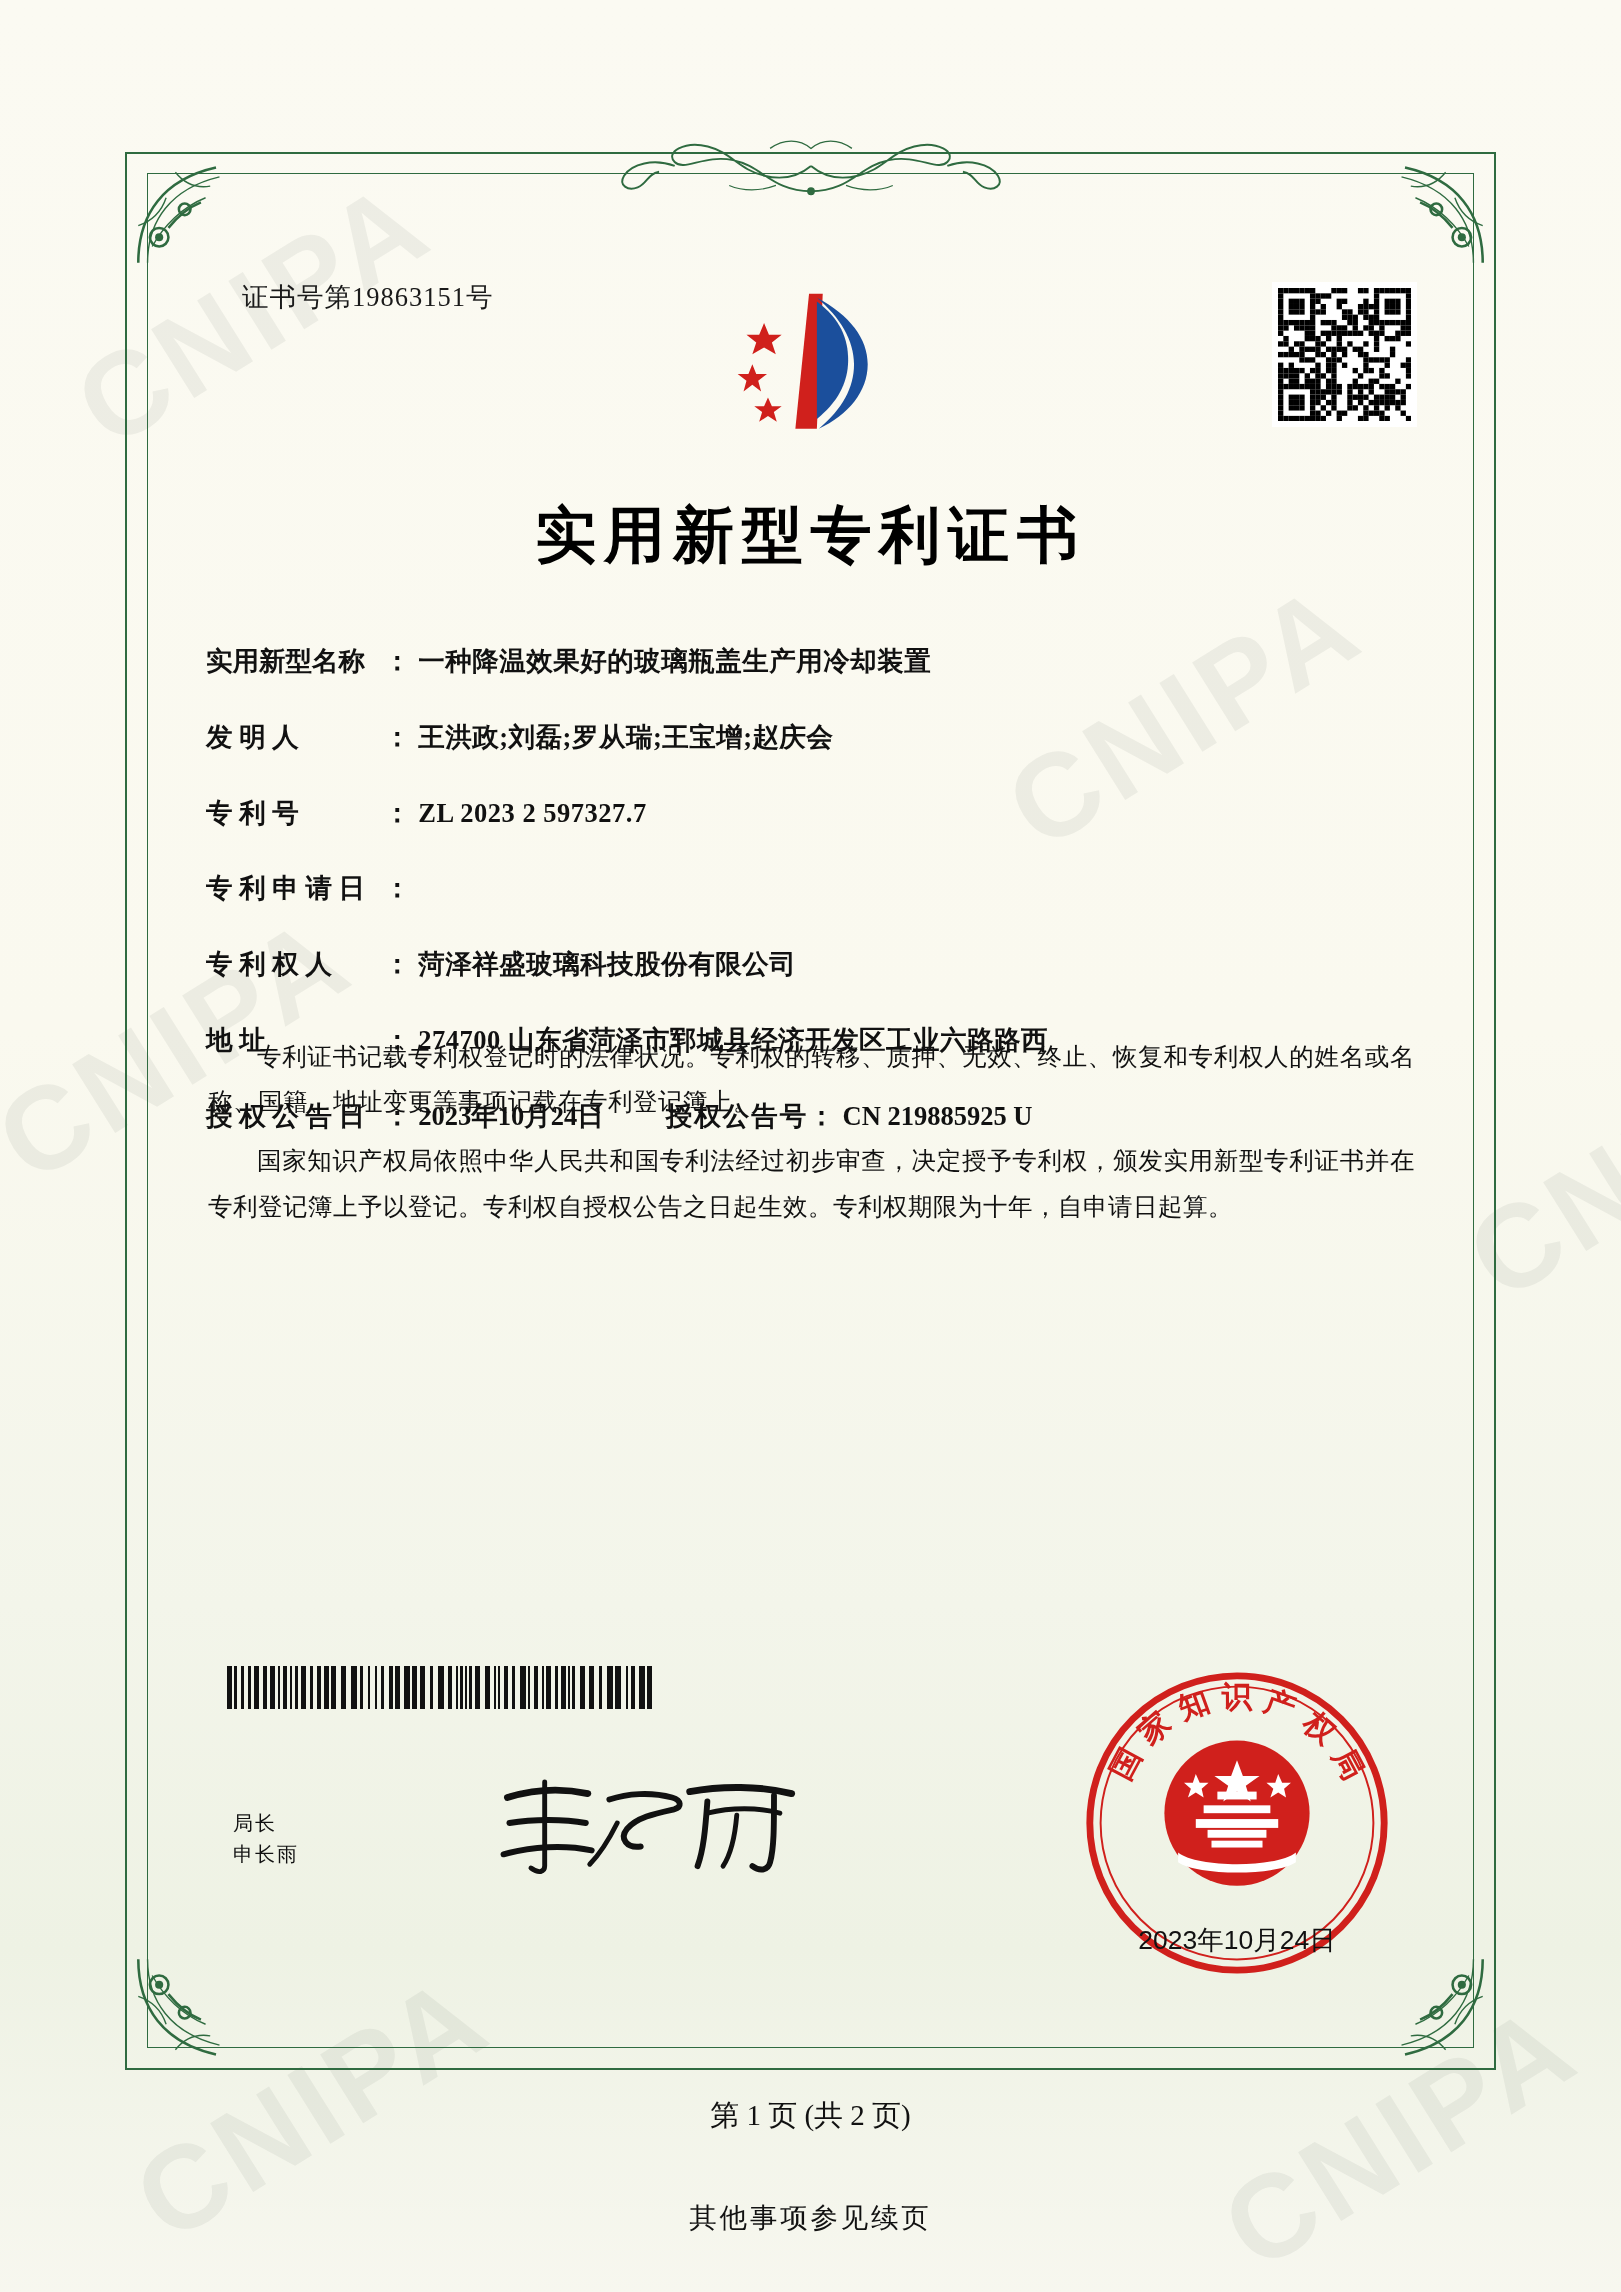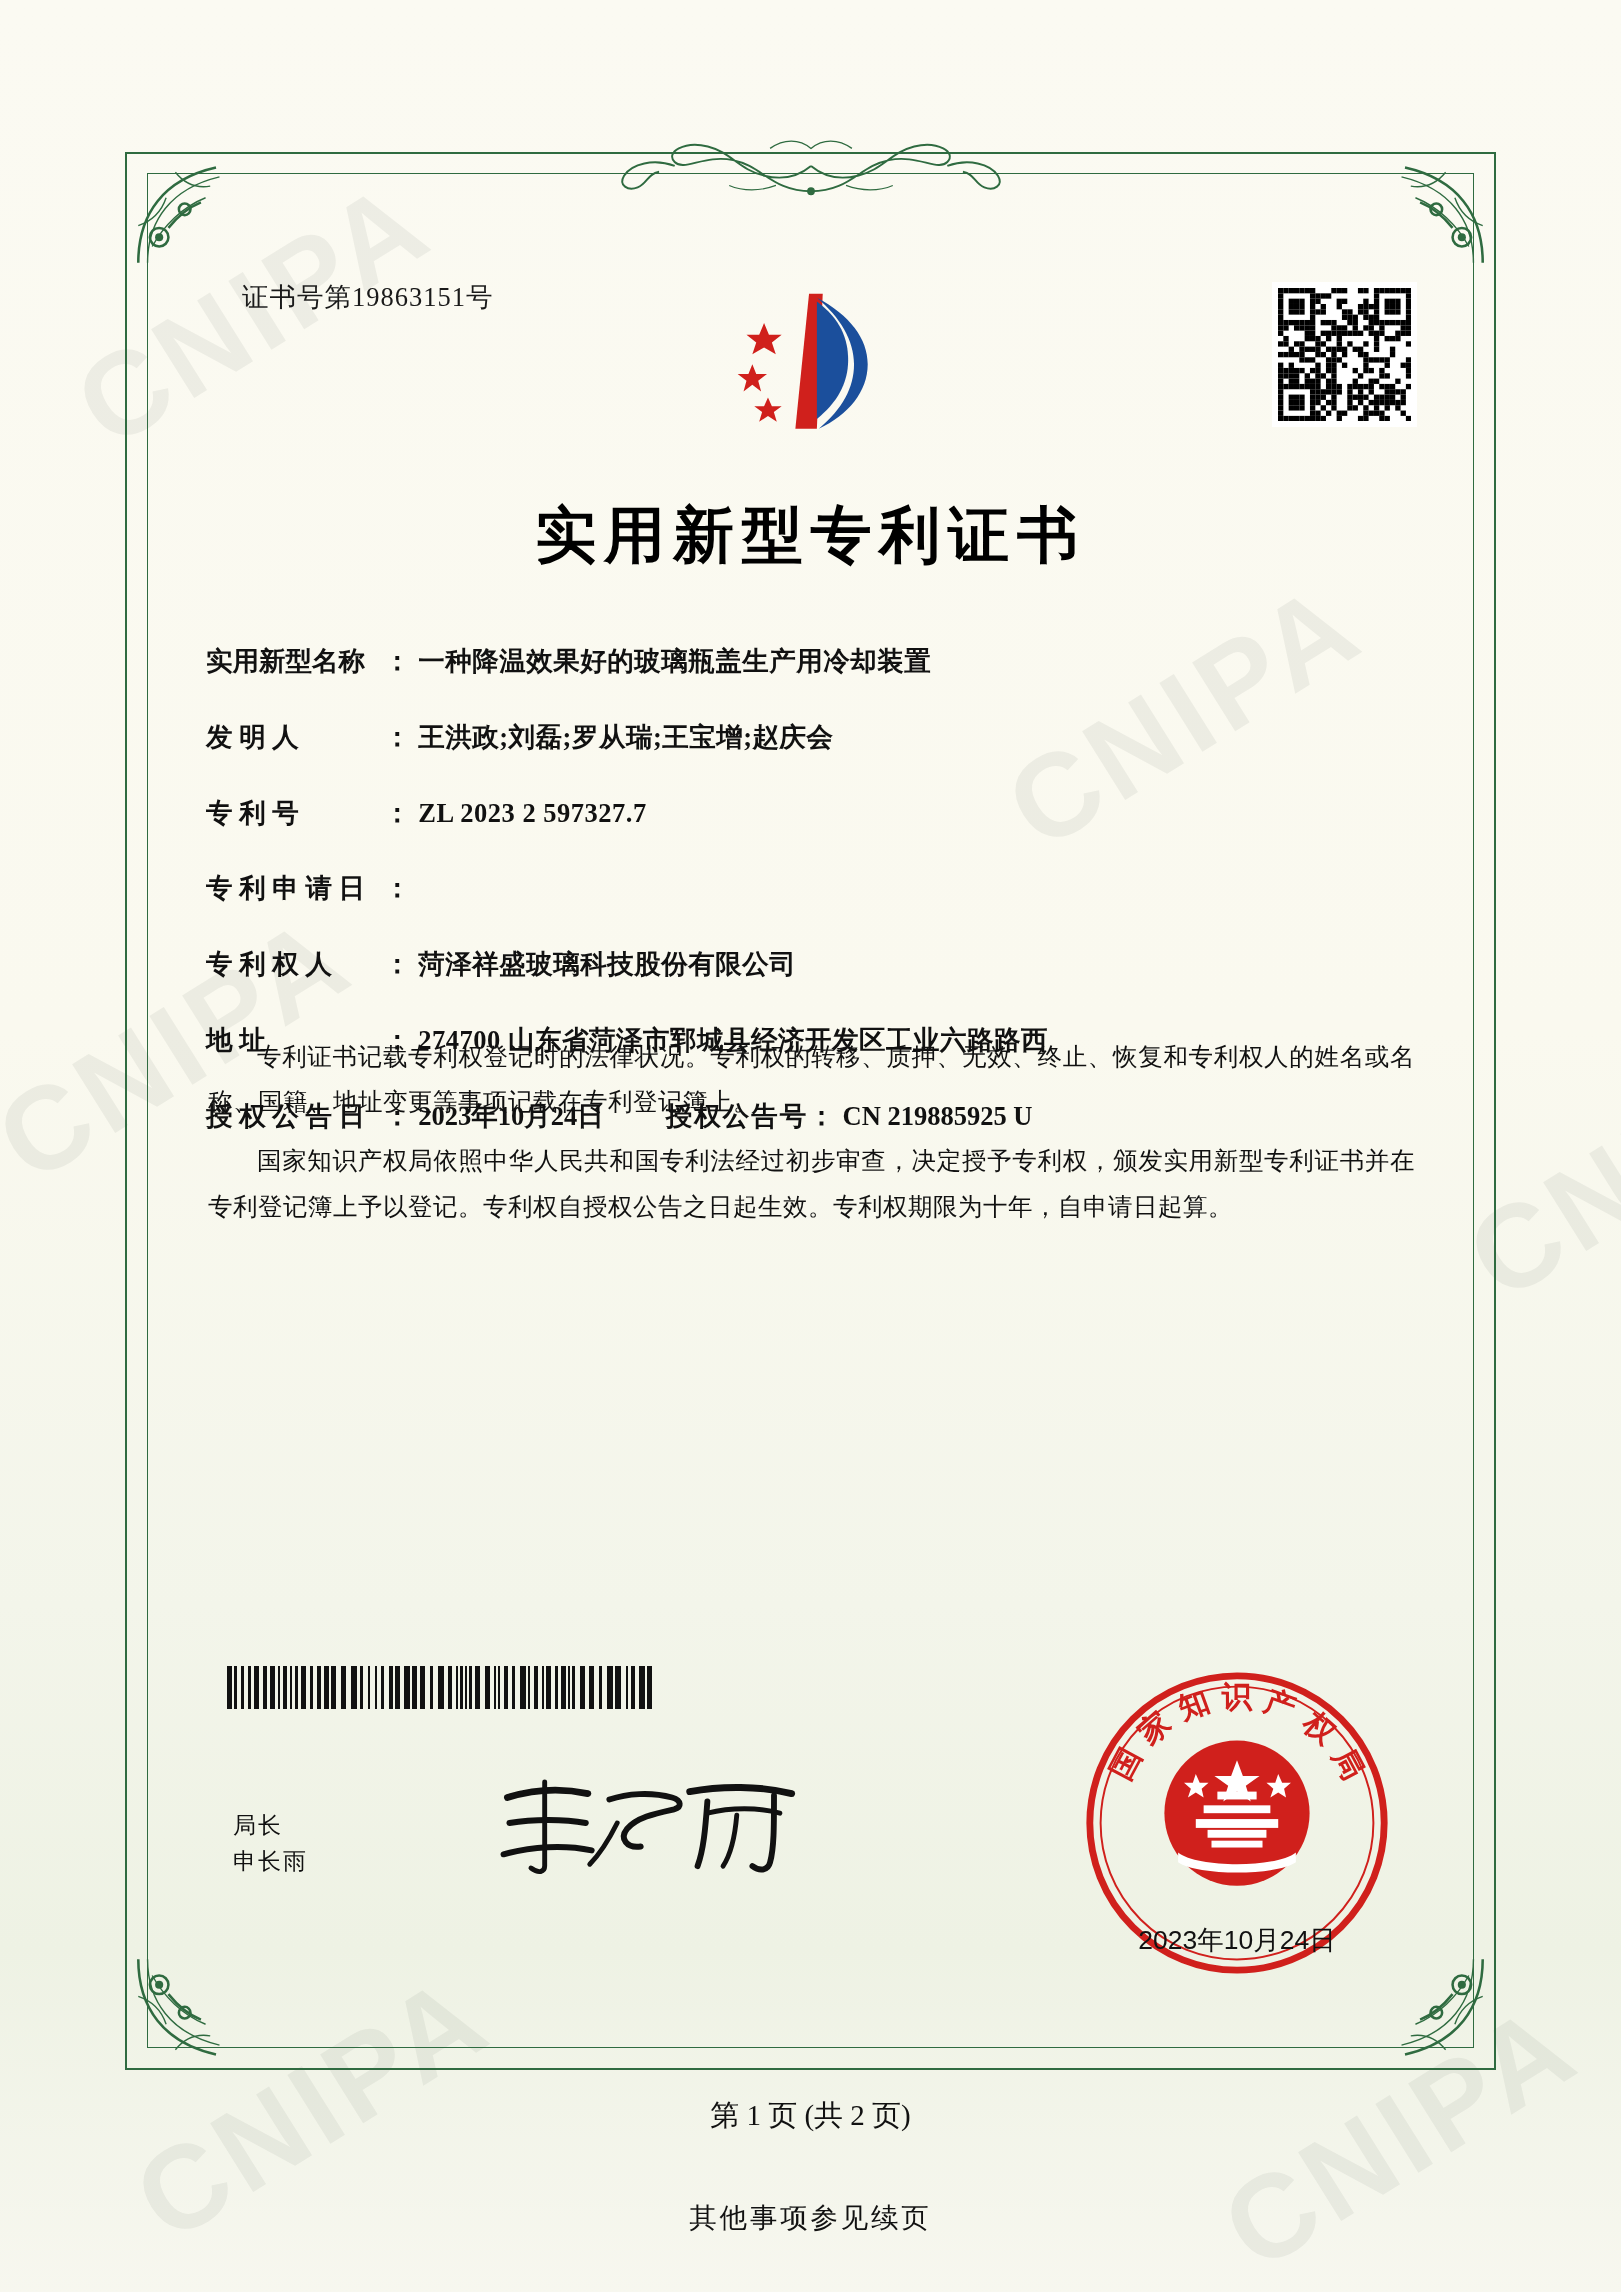--- a/index.html
+++ b/index.html
@@ -185,21 +185,21 @@
     display: block;
     background: #111;
     height: 100%;
   }
 
   
   .sig-label {
     position: absolute;
     left: 233px;
     top: 1808px;
-    font-size: 23px;
+    font-size: 20px;
     line-height: 1.55;
     color: #111;
     letter-spacing: 2px;
   }
   .sig-hand {
     position: absolute;
     left: 480px;
     top: 1764px;
     width: 343px;
     height: 118px;

